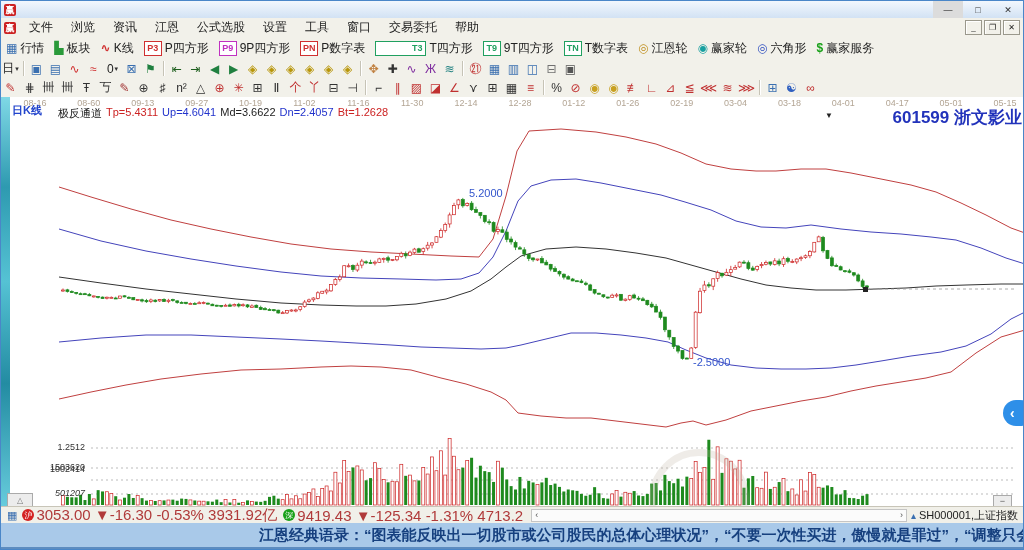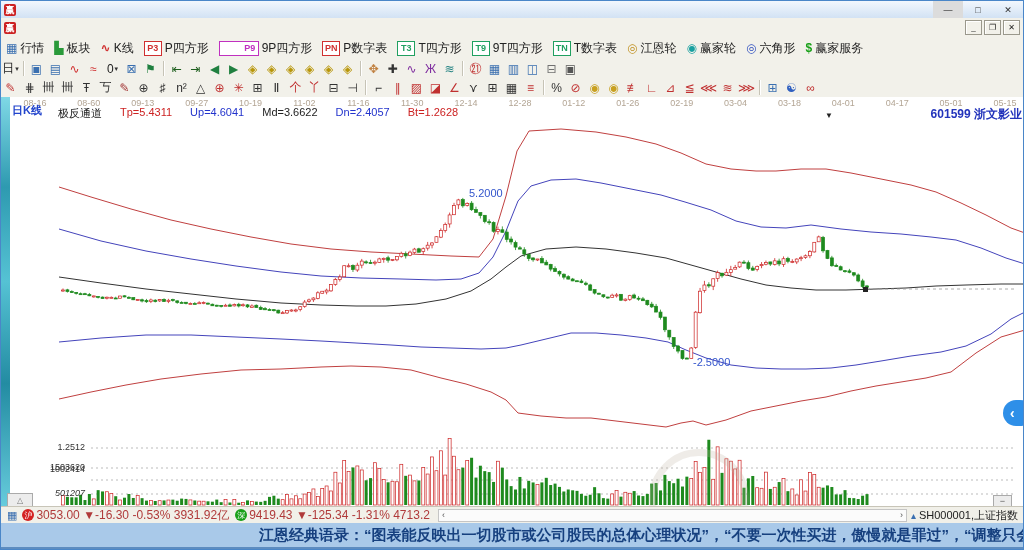--- a/index.html
+++ b/index.html
@@ -34,22 +34,22 @@
     display:flex;align-items:center;justify-content:center;background:#fff;}
   .ibtn{min-width:19px;height:17px;display:flex;align-items:center;justify-content:center;font-size:12px;flex:none;}
   .dd{font-size:7px;color:#333;margin-left:1px;}
   .sep{width:1px;height:15px;background:#c6c3b6;box-shadow:1px 0 0 #fff;margin:0 3px;flex:none;}
   
   .chart{position:absolute;left:0;top:96px;width:1024px;height:409px;background:#fff;}
   .teal{position:absolute;left:0;top:0;width:9px;height:409px;
     background:linear-gradient(180deg,#7fd8e6,#2e9ab0 22%,#55c2d4 45%,#238ca2 70%,#66cbdc);}
   .dates span{position:absolute;top:1px;width:50px;text-align:center;font-size:9px;color:#b3a594;}
   .klabel{position:absolute;left:11px;top:6px;font-size:11px;color:#2244cc;font-weight:bold;}
-  .indic{position:absolute;left:57px;top:9px;display:flex;gap:18px;font-size:11px;white-space:nowrap;}
-  .stock{position:absolute;right:3px;top:9px;font-size:12px;color:#2233bb;font-weight:bold;}
+  .indic{position:absolute;left:57px;top:9px;display:flex;gap:4px;font-size:11px;white-space:nowrap;}
+  .stock{position:absolute;right:3px;top:9px;font-size:17px;color:#2233bb;font-weight:bold;}
   .anno{position:absolute;font-size:11px;color:#3355cc;white-space:nowrap;}
   .vlabel{position:absolute;left:4px;width:80px;text-align:right;font-size:9px;color:#333;}
   .wm1{position:absolute;left:700px;top:320px;font-size:21px;font-weight:bold;letter-spacing:1px;
     color:rgba(165,165,165,.55);white-space:nowrap;}
   .wm2{position:absolute;left:742px;top:342px;font-size:50px;font-weight:bold;letter-spacing:4px;
     color:rgba(160,160,160,.33);white-space:nowrap;}
   .wmring{position:absolute;left:648px;top:352px;width:86px;height:86px;border-radius:50%;
     border:7px solid rgba(190,180,165,.25);}
   .navcircle{position:absolute;left:1002px;top:303px;width:30px;height:26px;border-radius:13px;
     background:#2e8fe8;color:#fff;font-size:14px;font-weight:bold;display:flex;align-items:center;padding-left:7px;box-sizing:border-box;}
@@ -59,21 +59,21 @@
   .minibtn{position:absolute;left:992px;top:398px;width:17px;height:11px;border:1px solid #aaa;background:#ececec;
     font-size:9px;color:#555;display:flex;align-items:center;justify-content:center;line-height:1;}
   
   .statusbar{position:absolute;left:0;top:505px;width:100%;height:17px;background:#f1f0e9;
     border-top:1px solid #c8c5b8;display:flex;align-items:center;font-size:11px;box-sizing:border-box;}
   .sbgrid{color:#3a6fb0;font-size:11px;margin:0 3px 0 6px;}
   .circ{width:12px;height:12px;border-radius:50%;color:#fff;font-size:8px;flex:none;
     display:flex;align-items:center;justify-content:center;margin:0 2px;}
   .circ.r{background:#d42222;}
   .circ.g{background:#18a018;}
-  .quote{color:#b03a3a;white-space:nowrap;margin-right:4px;font-size:12px;}
+  .quote{color:#b03a3a;white-space:nowrap;margin-right:4px;font-size:15px;}
   .scroll{flex:1;height:13px;margin:0 4px;background:#fbfbfb;border:1px solid #c5c5c5;
     display:flex;align-items:center;justify-content:space-between;font-size:9px;color:#555;padding:0 3px;box-sizing:border-box;}
   .idx{display:flex;align-items:center;gap:3px;color:#222;padding-right:5px;white-space:nowrap;}
   .idxicon{color:#3a6fb0;font-size:10px;}
   
   .banner{position:absolute;left:0;top:522px;width:100%;height:28px;background:#a9c9e9;
     border-bottom:4px solid #5d8cc0;box-sizing:border-box;display:flex;align-items:center;
     font-size:15px;font-weight:bold;color:#16407f;white-space:nowrap;overflow:hidden;padding-left:258px;}
 </style>
 </head>
@@ -85,20 +85,32 @@
     <span class="applogo">赢</span>
     <span class="winbtns" id="winbtns">
         <span class="wbtn min">—</span>
         <span class="wbtn">□</span>
         <span class="wbtn">✕</span>
       </span>
   </div>
 
   <div class="menubar">
     <span class="applogo">赢</span>
+    <span id="menu" style="display:flex">
+        <span class="menu-item">文件</span>
+        <span class="menu-item">浏览</span>
+        <span class="menu-item">资讯</span>
+        <span class="menu-item">江恩</span>
+        <span class="menu-item">公式选股</span>
+        <span class="menu-item">设置</span>
+        <span class="menu-item">工具</span>
+        <span class="menu-item">窗口</span>
+        <span class="menu-item">交易委托</span>
+        <span class="menu-item">帮助</span>
+      </span>
     <span class="mdi" id="mdi">
         <span class="mdibtn">_</span>
         <span class="mdibtn">❐</span>
         <span class="mdibtn">✕</span>
       </span>
   </div>
 
   <div class="tb tb1" id="tb1">
       <span class="tbtn">
         <span class="gicon" style="color: rgb(58, 111, 176);">▦</span>
@@ -110,29 +122,29 @@
       </span>
       <span class="tbtn">
         <span class="gicon" style="color: rgb(208, 48, 48);">∿</span>
         <span>K线</span>
       </span>
       <span class="tbtn">
         <span class="badge" style="color: rgb(208, 48, 48);">P3</span>
         <span>P四方形</span>
       </span>
       <span class="tbtn">
-        <span class="badge" style="color: rgb(192, 48, 192); padding-left: 22px;">P9</span>
+        <span class="badge" style="color: rgb(192, 48, 192);">P9</span>
         <span>9P四方形</span>
       </span>
       <span class="tbtn">
         <span class="badge" style="color: rgb(208, 48, 48);">PN</span>
         <span>P数字表</span>
       </span>
       <span class="tbtn">
-        <span class="badge" style="color: rgb(32, 160, 96);">T3</span>
+        <span class="badge" style="color: rgb(32, 160, 96); padding-left: 33px;">T3</span>
         <span>T四方形</span>
       </span>
       <span class="tbtn">
         <span class="badge" style="color: rgb(32, 160, 96);">T9</span>
         <span>9T四方形</span>
       </span>
       <span class="tbtn">
         <span class="badge" style="color: rgb(32, 160, 96);">TN</span>
         <span>T数字表</span>
       </span>

